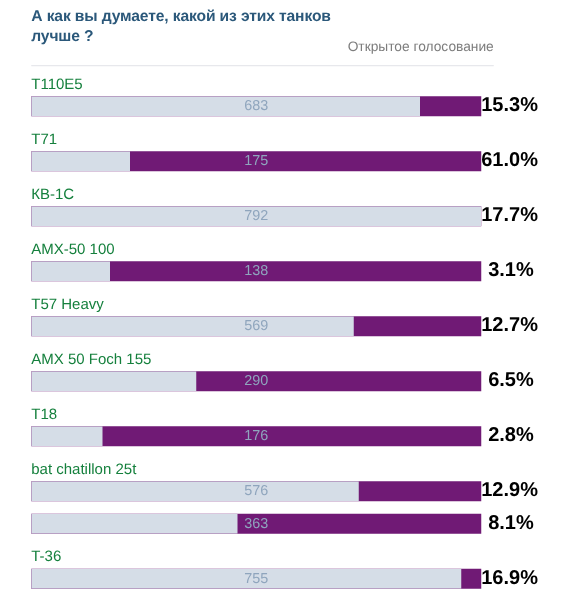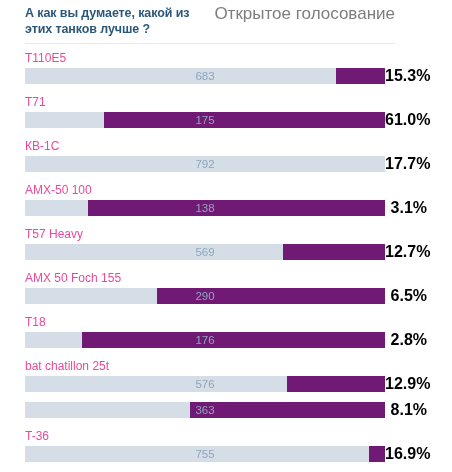--- a/index.html
+++ b/index.html
@@ -27,32 +27,33 @@
   }
   .poll-question{
     font-size:12.5px;
     font-weight:bold;
     color:#2b587a;
     line-height:16px;
     max-width:272px;
     letter-spacing:-0.1px;
   }
   .poll-type{
-    font-size:17px;
+    font-size:11px;
     color:#7d7d7d;
     line-height:16px;
     white-space:nowrap;
     padding-top:1px;
+    margin-top:24px;
   }
   
   .poll-rows{padding-top:6px;}
   .poll-row{margin-bottom:10px;}
   .poll-row-label{
     font-size:12px;
-    color:#ec4899;
+    color:#15803d;
     line-height:16px;
     margin-bottom:2px;
     white-space:nowrap;
   }
   .poll-row-bar{
     display:flex;
     align-items:center;
   }
   .bar-track{
     position:relative;

